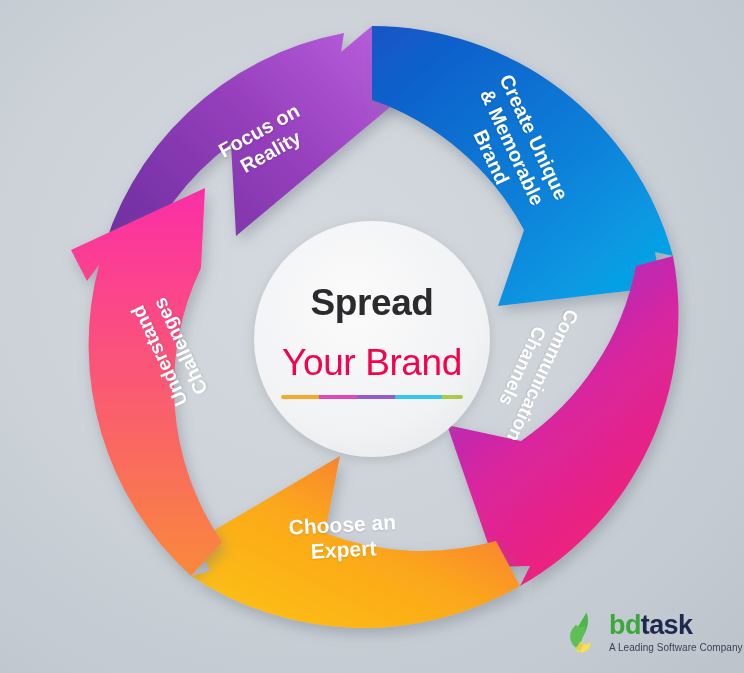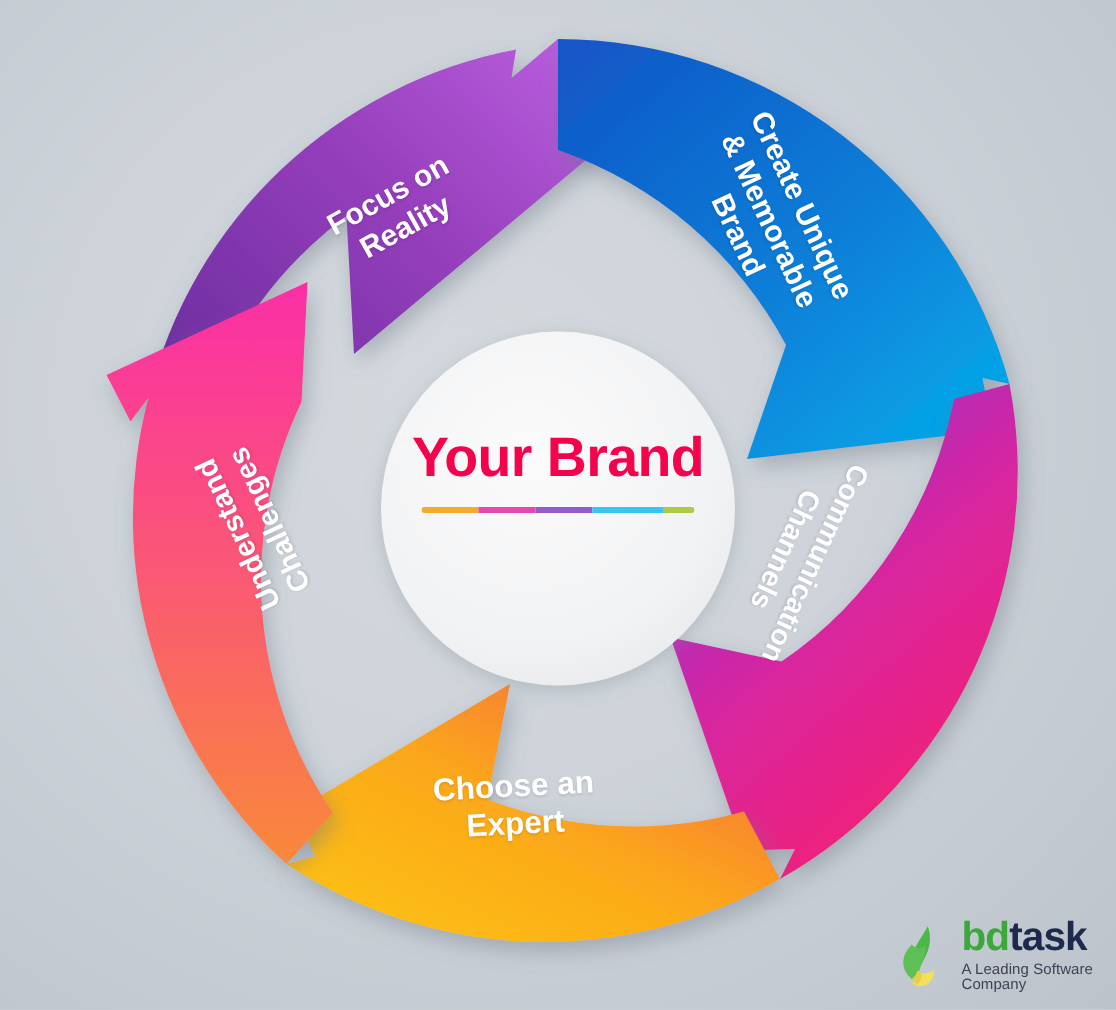--- a/index.html
+++ b/index.html
@@ -89,41 +89,41 @@
   }
   #title-line1 {
     font-size: 37px;
     font-weight: 700;
     color: #2b2b2e;
     letter-spacing: -0.4px;
     line-height: 1.07;
   }
   #title-line2 {
     font-size: 37px;
-    font-weight: 700;
+    font-weight: 400;
     color: #f4024b;
     letter-spacing: -0.4px;
     line-height: 1.07;
-    margin-top: 2px;
+    margin-top: 20px;
   }
   #title-rule {
     margin: 13px auto 0;
     width: 182px;
     height: 4px;
     border-radius: 2px;
     display: flex;
     overflow: hidden;
     opacity: 0.95;
   }
   #title-rule span { display: block; height: 100%; }
 
   
   #logo {
     position: absolute;
-    left: 598px;
+    left: 566px;
     top: 611px;
     display: flex;
     align-items: center;
     gap: 7px;
   }
   #logo-mark { width: 36px; height: 42px; display: block; flex: none; }
   #logo-text { display: flex; flex-direction: column; line-height: 1; }
   #logo-wordmark {
     font-size: 27px;
     font-weight: 700;
@@ -253,20 +253,21 @@
   <div class="seg-label" id="label-comm">Communication
 Channels</div>
   <div class="seg-label" id="label-choose">Choose an
 Expert</div>
   <div class="seg-label" id="label-understand">Understand
 Challenges</div>
   <div class="seg-label" id="label-focus">Focus on
 Reality</div>
 
   <div id="center-block">
+    <div id="title-line1">Spread</div>
     <div id="title-line2">Your Brand</div>
     <div id="title-rule">
       <span style="flex:1;background:#f5a623"></span>
       <span style="flex:1;background:#e23fb0"></span>
       <span style="flex:1;background:#8e54c8"></span>
       <span style="flex:1.25;background:#2ec4f1"></span>
       <span style="flex:0.55;background:#a8c93a"></span>
     </div>
   </div>
 

